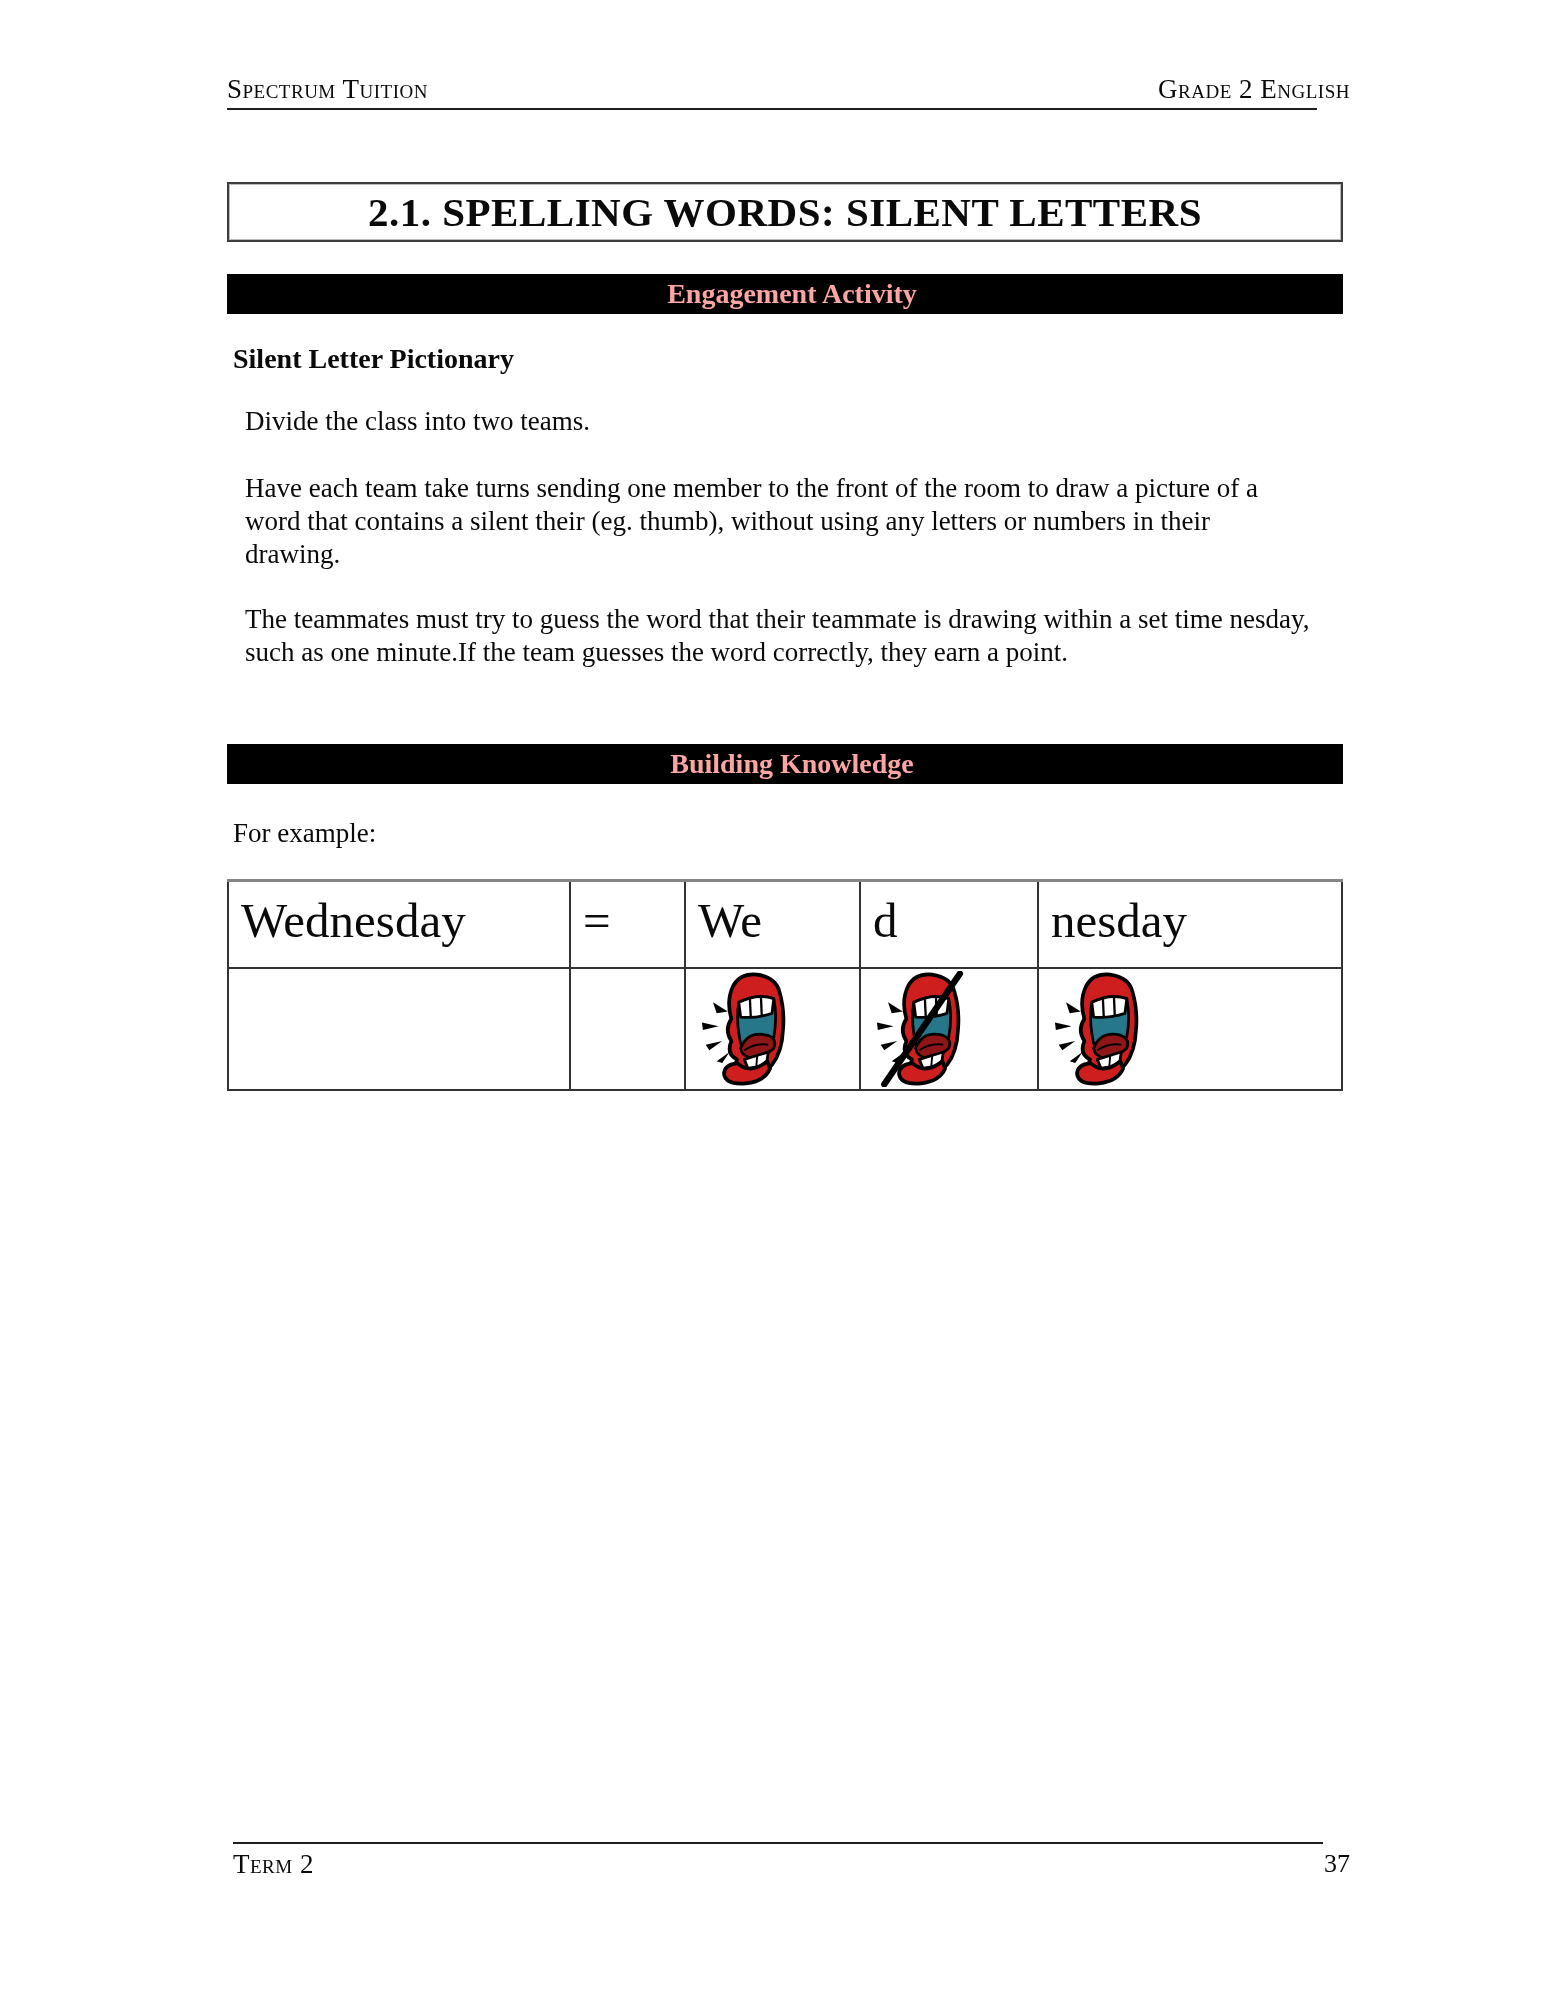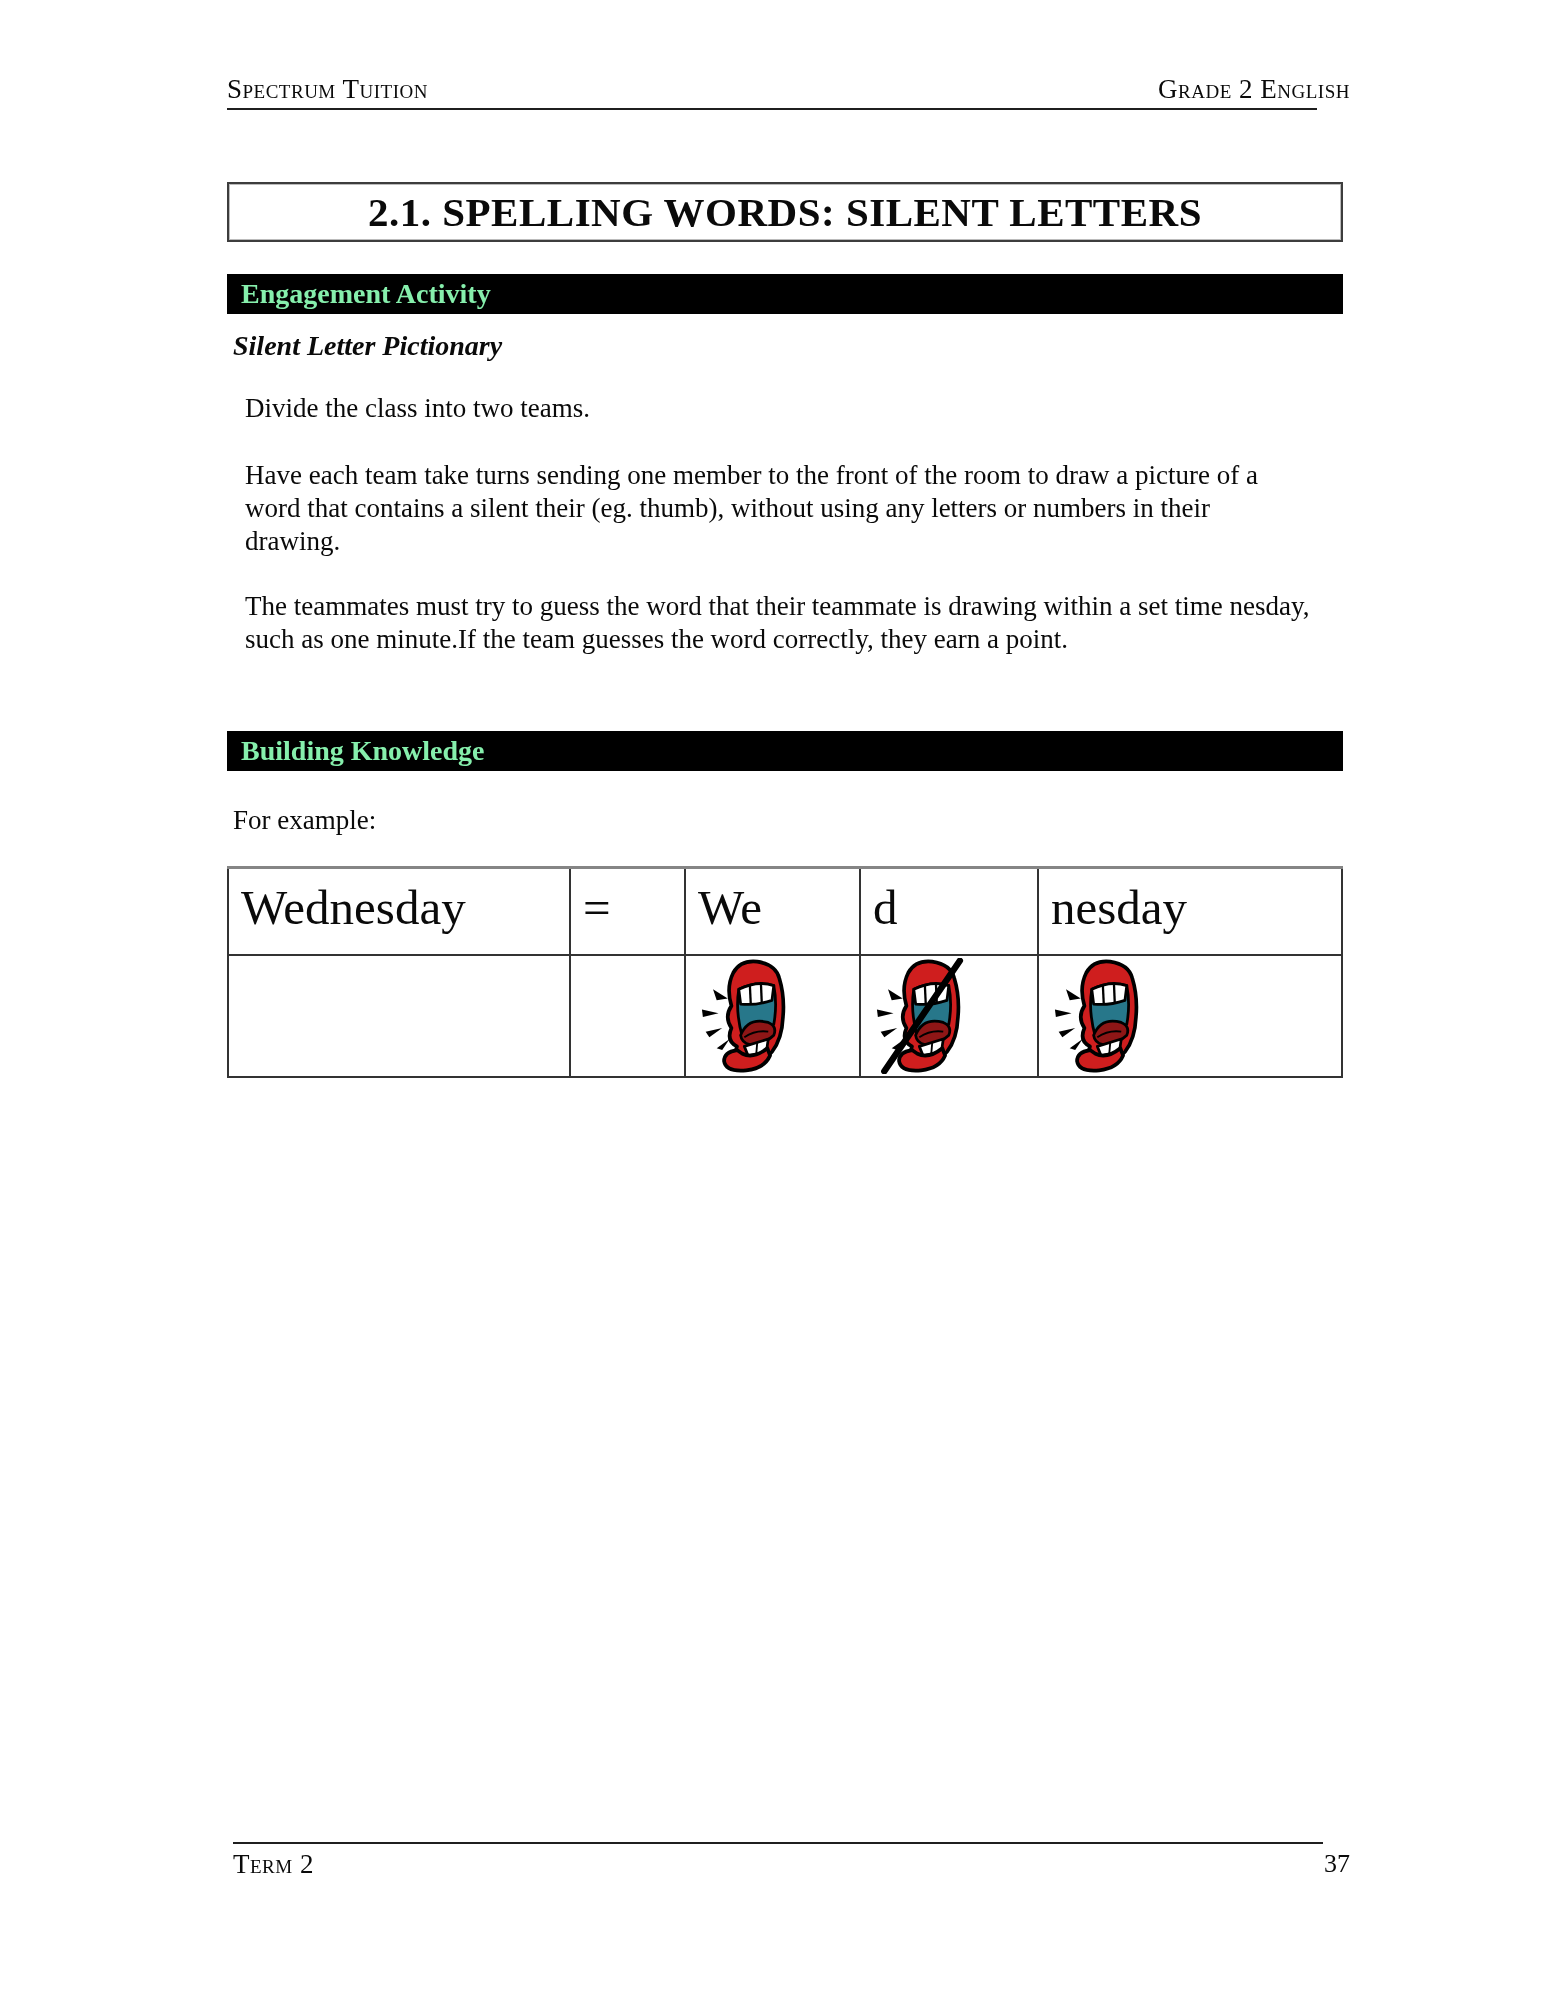--- a/index.html
+++ b/index.html
@@ -24,27 +24,27 @@
   .title-box{
     margin-top:72px;width:1112px;
     border:2px solid #3d3d3d;box-shadow:0 0 0 1px #bbb inset;
     height:56px;display:flex;align-items:center;justify-content:center;
     font-weight:bold;font-size:41px;letter-spacing:.5px;white-space:nowrap;
   }
 
   
   .banner{
     margin-top:32px;width:1102px;
-    background:#000000;color:#86efac;
+    background:#000000;color:#fca5a5;
     font-weight:bold;font-size:28px;
-    height:40px;line-height:40px;padding-left:14px;
+    height:40px;line-height:40px;padding-left:14px;text-align:center;
   }
   .banner.building{margin-top:75px;}
 
-  .subtitle{margin-top:16px;padding-left:6px;font-weight:bold;font-size:28px;font-style:italic;}
+  .subtitle{margin-top:29px;padding-left:6px;font-weight:bold;font-size:28px;}
 
   .para{margin:12px;margin-top:30px;padding-left:6px;padding-right:26px;font-size:27px;line-height:33px;}
   .para.p2{margin-top:34px;}
   .para.p3{margin-top:32px;}
   .para.bk{margin-top:36px;}
 
   .example-label{margin-top:34px;padding-left:6px;font-size:27px;}
 
   
   table.example{

